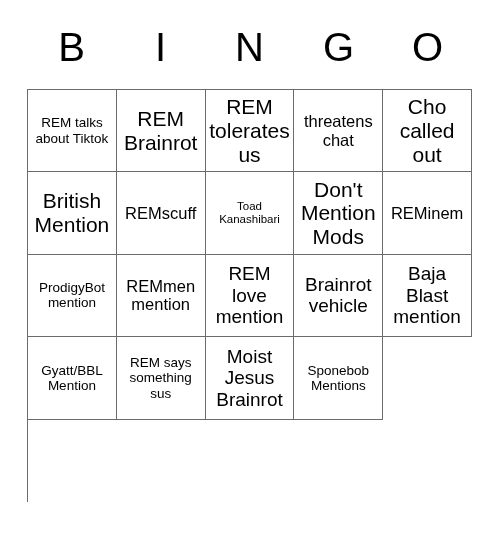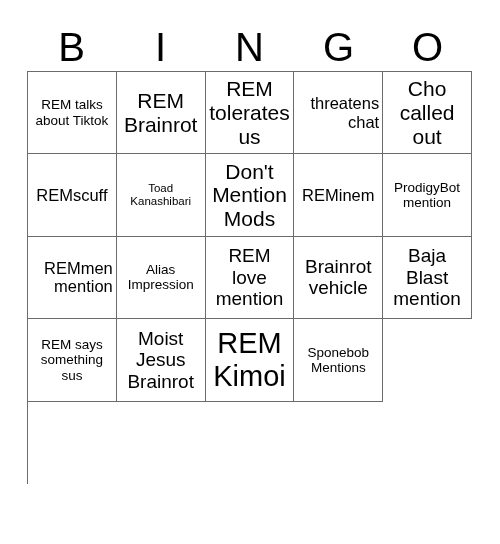--- a/index.html
+++ b/index.html
@@ -37,21 +37,21 @@
     justify-content: center;
     font-size: 40px;
     font-weight: 400;
     line-height: 1;
     letter-spacing: 0px;
     color: #000000;
   }
   #grid {
     position: absolute;
     left: 27px;
-    top: 71px;
+    top: 89px;
     width: 445px;
     height: 413px;
     box-sizing: border-box;
     display: grid;
     grid-template-columns: repeat(5, 1fr);
     grid-template-rows: repeat(5, 1fr);
     border-top: 1px solid #6b6b6b;
     border-left: 1px solid #6b6b6b;
   }
   .cell {
@@ -63,21 +63,21 @@
     justify-content: center;
     text-align: center;
     padding: 2px 3px;
     overflow: hidden;
     line-height: 1.13;
     color: #000000;
     word-wrap: break-word;
   }
   .fs-xs { font-size: 11.5px; }
   .fs-sm { font-size: 13.5px; }
-  .fs-md { font-size: 16.5px; text-align: right; }
+  .fs-md { font-size: 16.5px; }
   .fs-lg { font-size: 19px; }
   .fs-xl { font-size: 21px; }
   .fs-xxl { font-size: 29px; }
 </style>
 </head>
 <body>
 
 <div id="card">
 
   <div id="header-row">
@@ -89,32 +89,32 @@
   </div>
 
   <div id="grid">
 
     <div class="cell fs-sm">REM talks about Tiktok</div>
     <div class="cell fs-xl">REM Brainrot</div>
     <div class="cell fs-xl">REM tolerates us</div>
     <div class="cell fs-md">threatens chat</div>
 
     <div class="cell fs-xl">Cho called out</div>
+    <div class="cell fs-xl">British Mention</div>
     <div class="cell fs-md">REMscuff</div>
 
     <div class="cell fs-xs">Toad Kanashibari</div>
     <div class="cell fs-xl">Don't Mention Mods</div>
     <div class="cell fs-md">REMinem</div>
     <div class="cell fs-sm">ProdigyBot mention</div>
     <div class="cell fs-md">REMmen mention</div>
 
-    <div class="cell fs-sm">Alias Impression</div>
     <div class="cell fs-lg">REM love mention</div>
     <div class="cell fs-lg">Brainrot vehicle</div>
     <div class="cell fs-lg">Baja Blast mention</div>
 
+    <div class="cell fs-sm">Gyatt/BBL Mention</div>
     <div class="cell fs-sm">REM says something sus</div>
     <div class="cell fs-lg">Moist Jesus Brainrot</div>
-    <div class="cell fs-xxl">REM Kimoi</div>
     <div class="cell fs-sm">Sponebob Mentions</div>
 
   </div>
 </div>
 
 </body></html>

